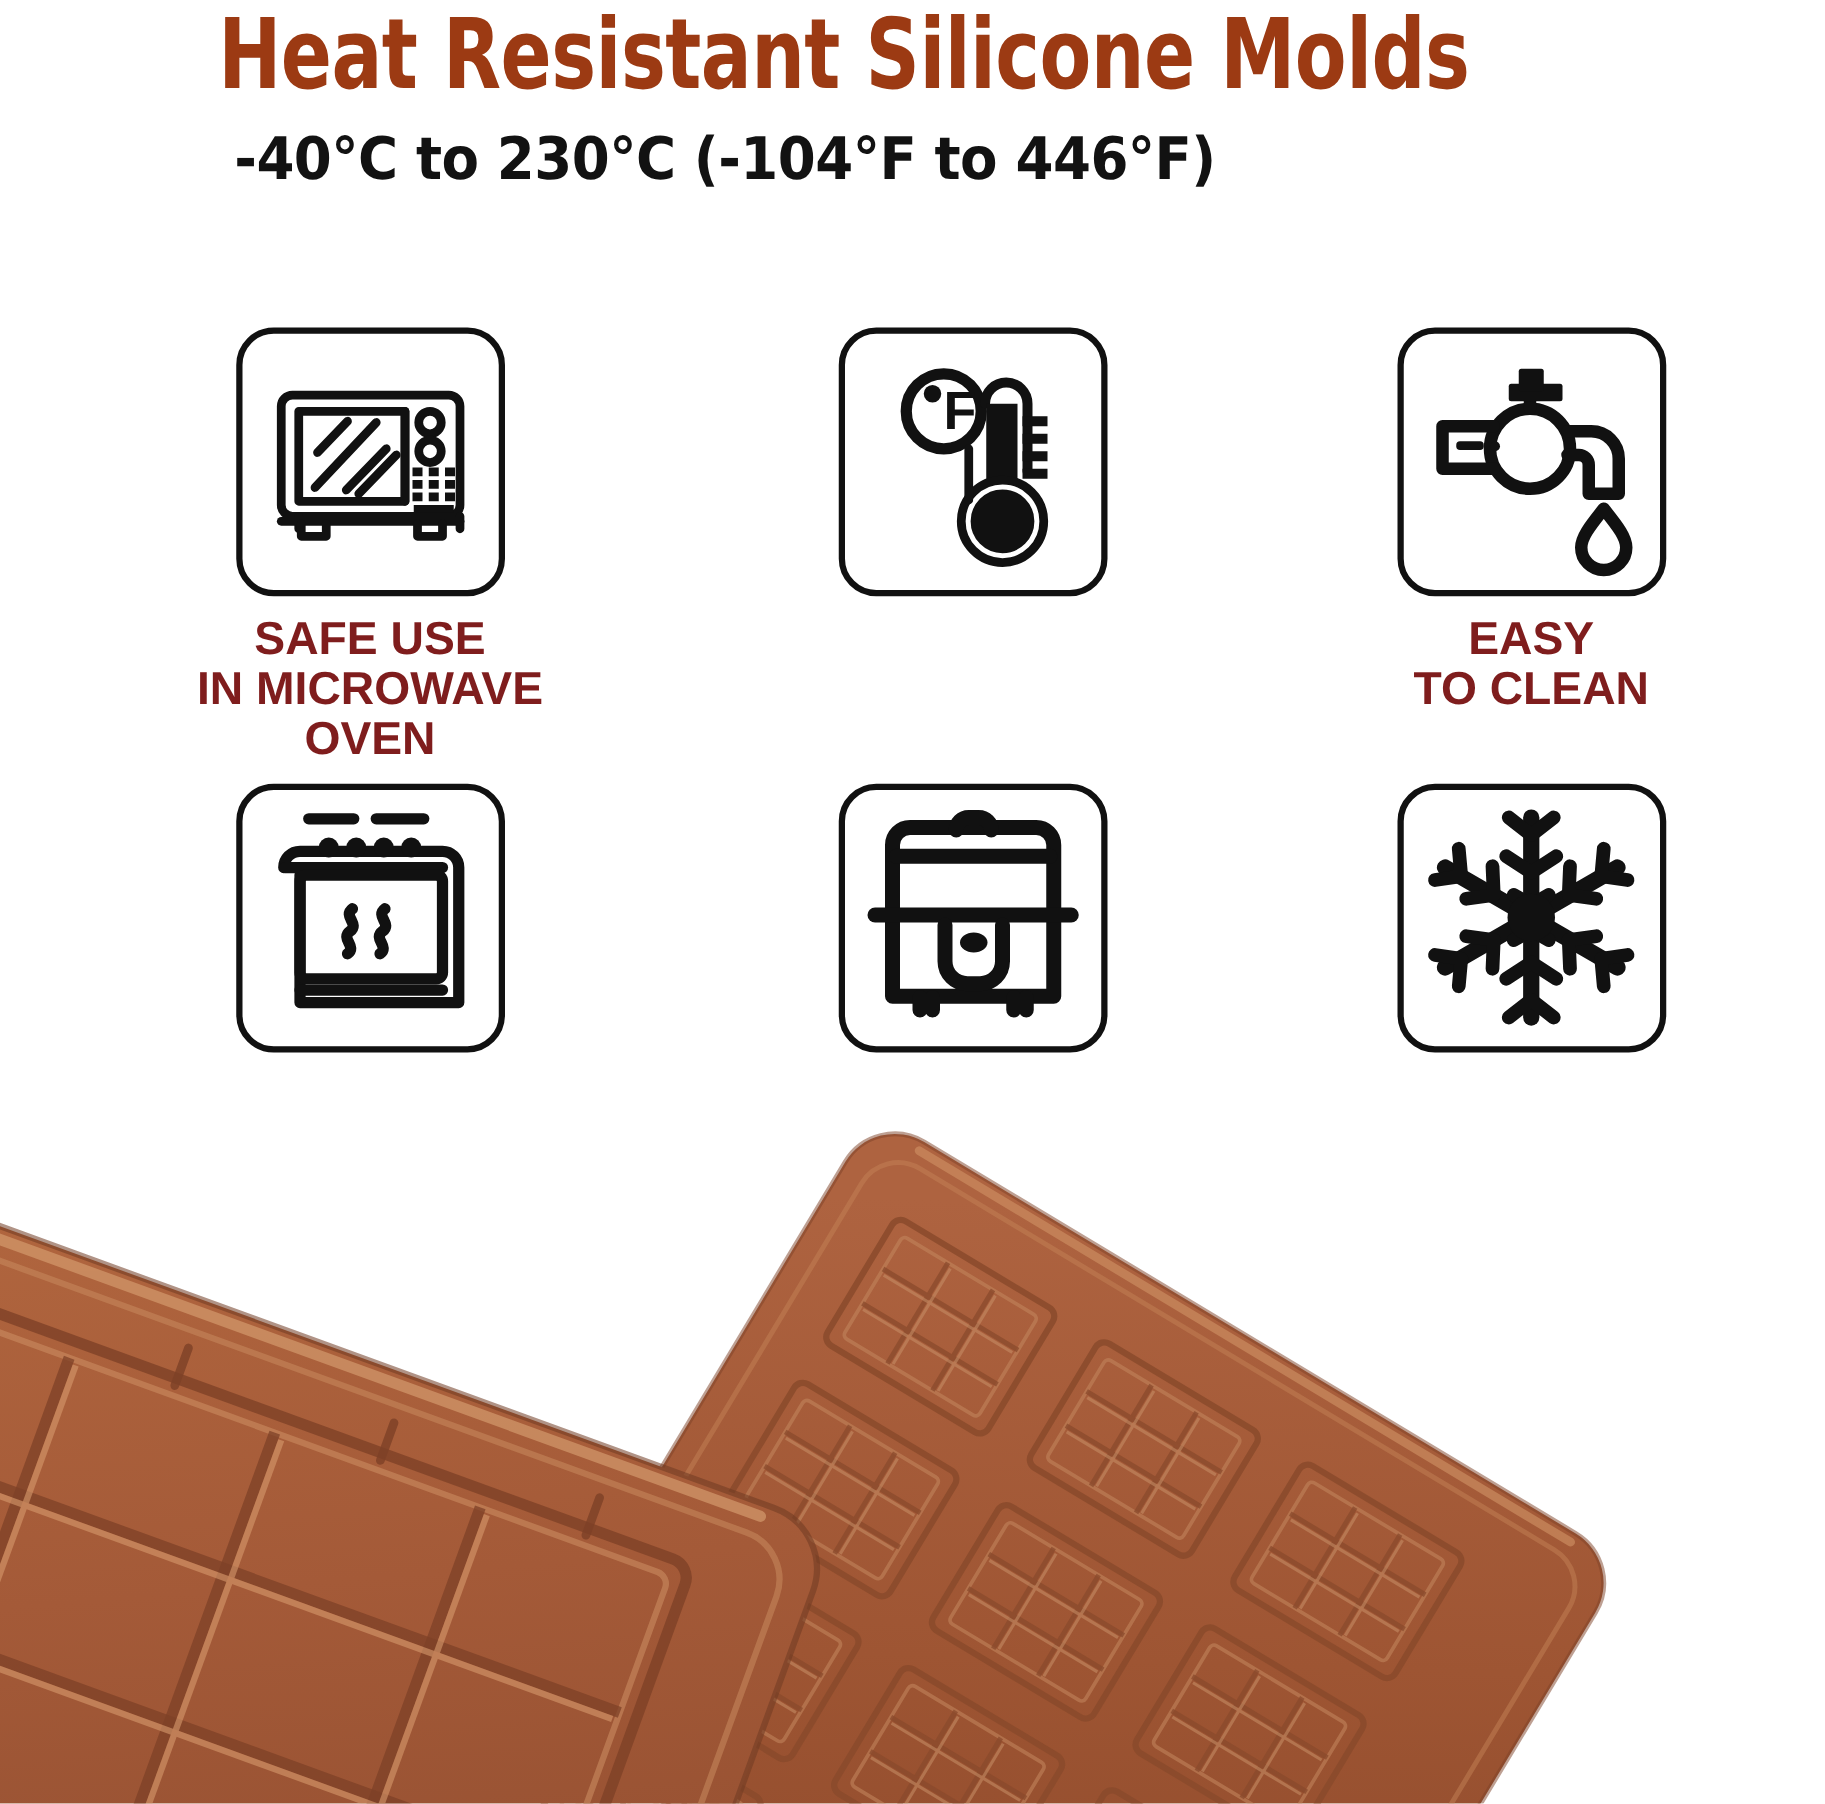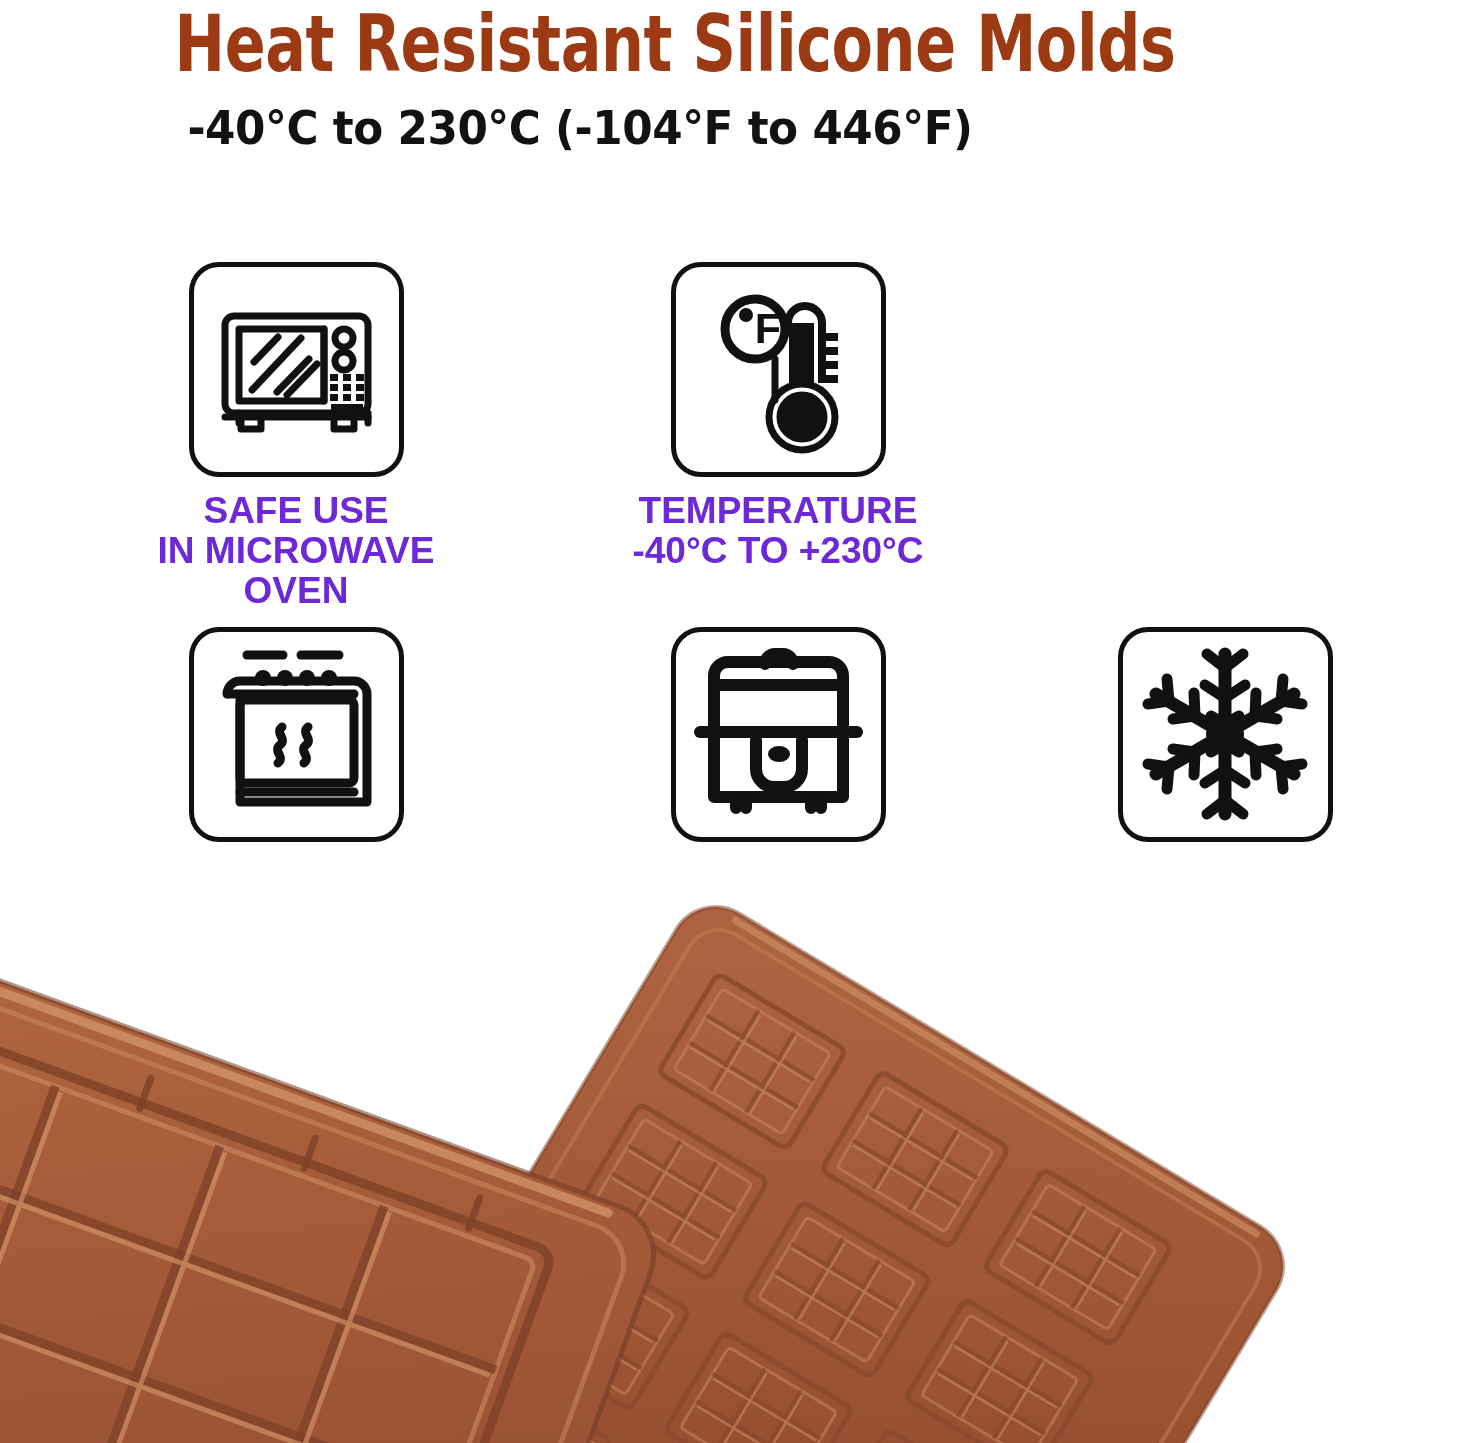--- a/index.html
+++ b/index.html
@@ -92,21 +92,21 @@
     height: 205px;
   }
   .feature-label {
     margin-top: 14px;
     text-align: center;
     font-family: "Liberation Sans", sans-serif;
     font-weight: bold;
     font-size: 37px;
     line-height: 40px;
     letter-spacing: 0px;
-    color: #6d28d9;
+    color: #7f1d1d;
     white-space: pre-line;
   }
 
   
   #product-photo {
     position: absolute;
     left: 0;
     top: 860px;
     width: 1460px;
     height: 583px;
@@ -190,24 +190,48 @@
         <path d="M99 133 L99 92" fill="none" stroke="#111111" stroke-width="7" stroke-linecap="round"></path>
 
         <g stroke="#111111" stroke-width="8" stroke-linecap="butt">
           <line x1="142" y1="70" x2="162" y2="70"></line>
           <line x1="142" y1="84" x2="162" y2="84"></line>
           <line x1="142" y1="98" x2="162" y2="98"></line>
           <line x1="142" y1="112" x2="162" y2="112"></line>
         </g>
       </svg>
     </div>
-    <div class="feature-label">TEMPERATURE
--40°C TO +230°C</div>
-  </div>
-
+  </div>
+
+  <div class="feature-cell col2 row0">
+    <div class="icon-tile">
+      <svg viewBox="0 0 205 205">
+        <g fill="none" stroke="#111111" stroke-width="10" stroke-linejoin="round" stroke-linecap="round">
+
+          <circle cx="101" cy="92" r="32"></circle>
+
+          <path d="M72 74 L31 74 L31 108 L72 108"></path>
+
+          <path d="M131 78 L150 78 a22 22 0 0 1 22 22 L172 128 L148 128 L148 105 a8 8 0 0 0 -8 -8 L131 97"></path>
+
+          <path d="M101 60 L101 34"></path>
+        </g>
+        <g fill="#111111">
+          <rect x="84" y="40" width="43" height="14" rx="2"></rect>
+          <rect x="92" y="28" width="20" height="18" rx="2"></rect>
+          <rect x="42" y="86" width="22" height="7" rx="3"></rect>
+          <circle cx="73" cy="90" r="4"></circle>
+        </g>
+
+        <path d="M160 140 C172 155 178 163 178 171 a18 18 0 0 1 -36 0 c0 -8 6 -16 18 -31 z" fill="none" stroke="#111111" stroke-width="10" stroke-linejoin="round"></path>
+      </svg>
+    </div>
+    <div class="feature-label">EASY
+TO CLEAN</div>
+  </div>
 
   <div class="feature-cell col0 row1">
     <div class="icon-tile">
       <svg viewBox="0 0 205 205">
         <g fill="none" stroke="#111111" stroke-width="9" stroke-linecap="round" stroke-linejoin="round">
 
           <line x1="53" y1="23" x2="89" y2="23"></line>
           <line x1="107" y1="23" x2="145" y2="23"></line>
 
           <path d="M33 62 a13 13 0 0 1 13 -13 L160 49 a13 13 0 0 1 13 13 L173 170 L46 170 L46 68"></path>

